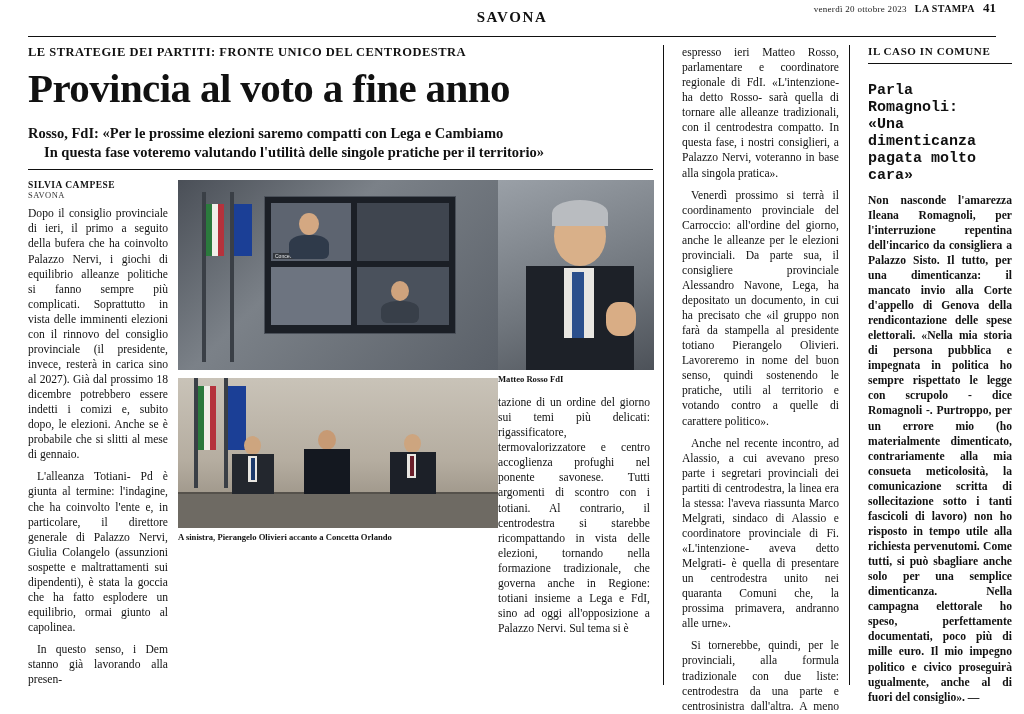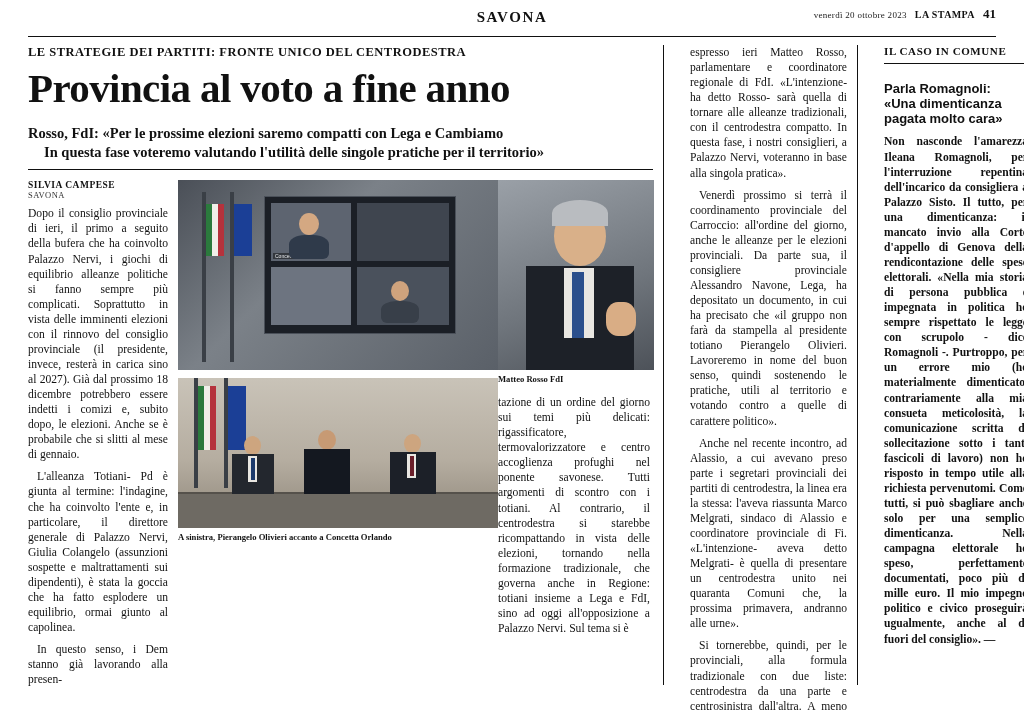--- a/index.html
+++ b/index.html
@@ -34,21 +34,21 @@
   .masthead-section {
     font-family: "Liberation Serif", serif;
     font-weight: bold;
     font-size: 15px;
     letter-spacing: 1.6px;
     color: #111;
   }
   .masthead-right {
     position: absolute;
     right: 0;
-    top: 6px;
+    top: 0;
     display: flex;
     align-items: baseline;
     gap: 8px;
   }
   .masthead-date {
     font-size: 9px;
     letter-spacing: 0.3px;
     color: #222;
   }
   .masthead-brand {
@@ -63,21 +63,21 @@
     color: #111;
   }
   .rule-top {
     border-top: 1px solid #111;
     margin-top: 2px;
   }
 
   
   .grid {
     display: flex;
-    gap: 16px;
+    gap: 8px;
     margin-top: 8px;
     height: 640px;
   }
   .col-left {
     width: 636px;
     flex: 0 0 636px;
     padding-right: 10px;
     box-sizing: border-box;
     border-right: 1px solid #111;
   }
@@ -285,23 +285,23 @@
     margin-bottom: 6px;
   }
   .section-label {
     font-family: "Liberation Serif", serif;
     font-weight: bold;
     font-size: 11px;
     letter-spacing: 0.6px;
     margin-bottom: 6px;
   }
   .box-title {
-    font-family: Liberation Sans, sans-serif;
-    font-weight: bold;
-    font-size: 13px;
+    font-family: Liberation Mono, monospace;
+    font-weight: bold;
+    font-size: 15px;
     line-height: 1.14;
     margin: 18px 0 8px 0;
   }
   .box-title span { display: block; }
   p.body.bold {
     font-weight: bold;
   }
 </style>
 </head>
 <body>

